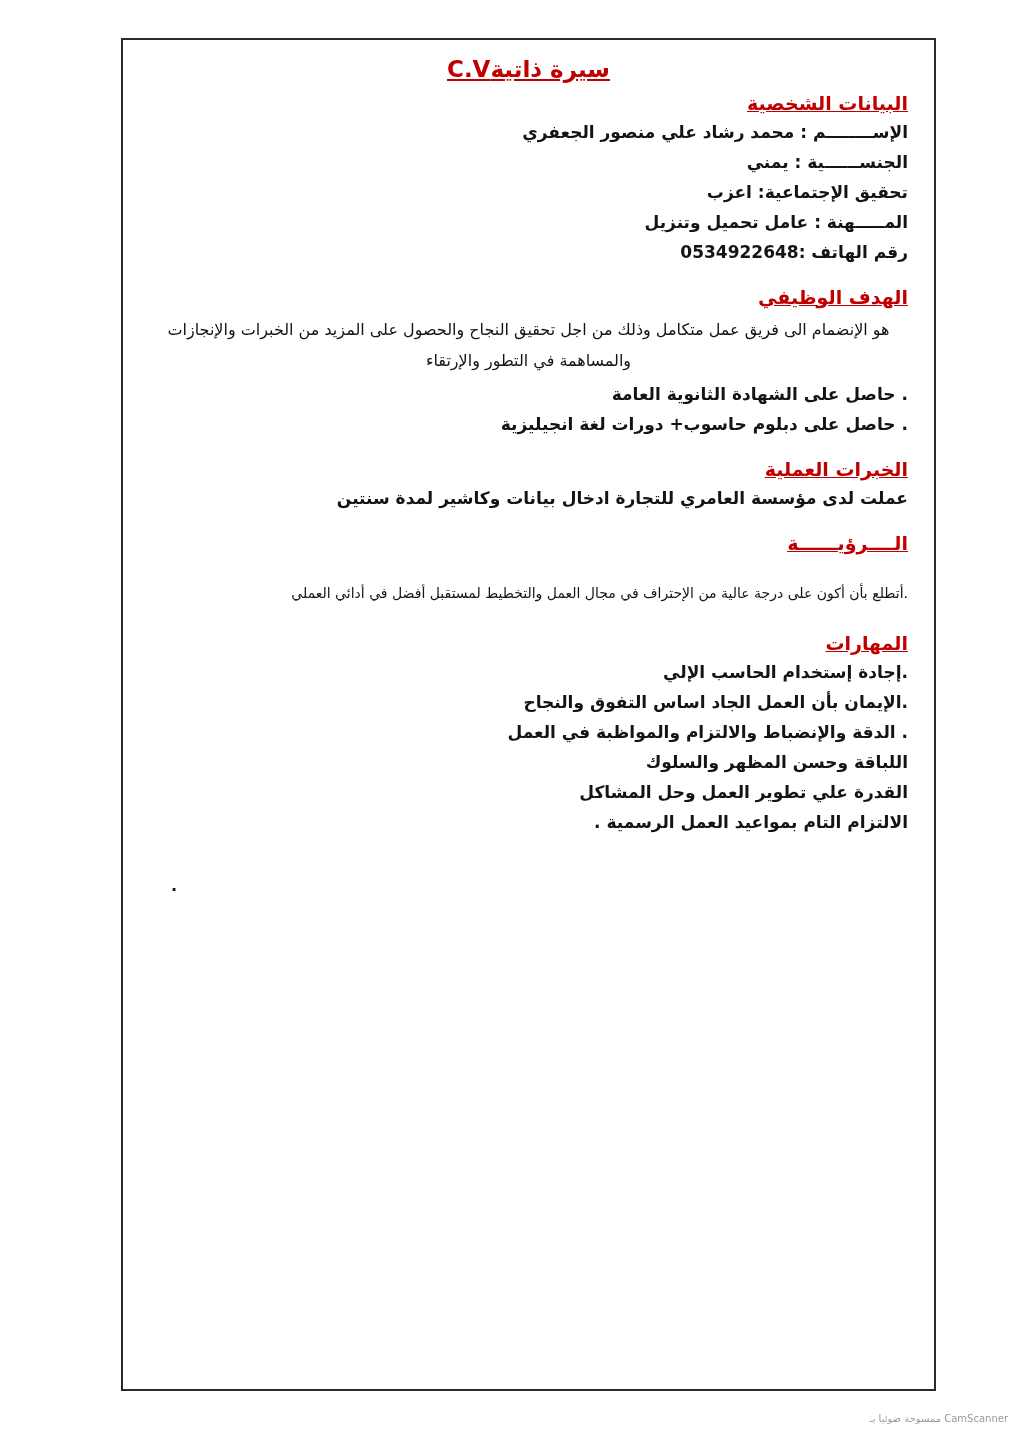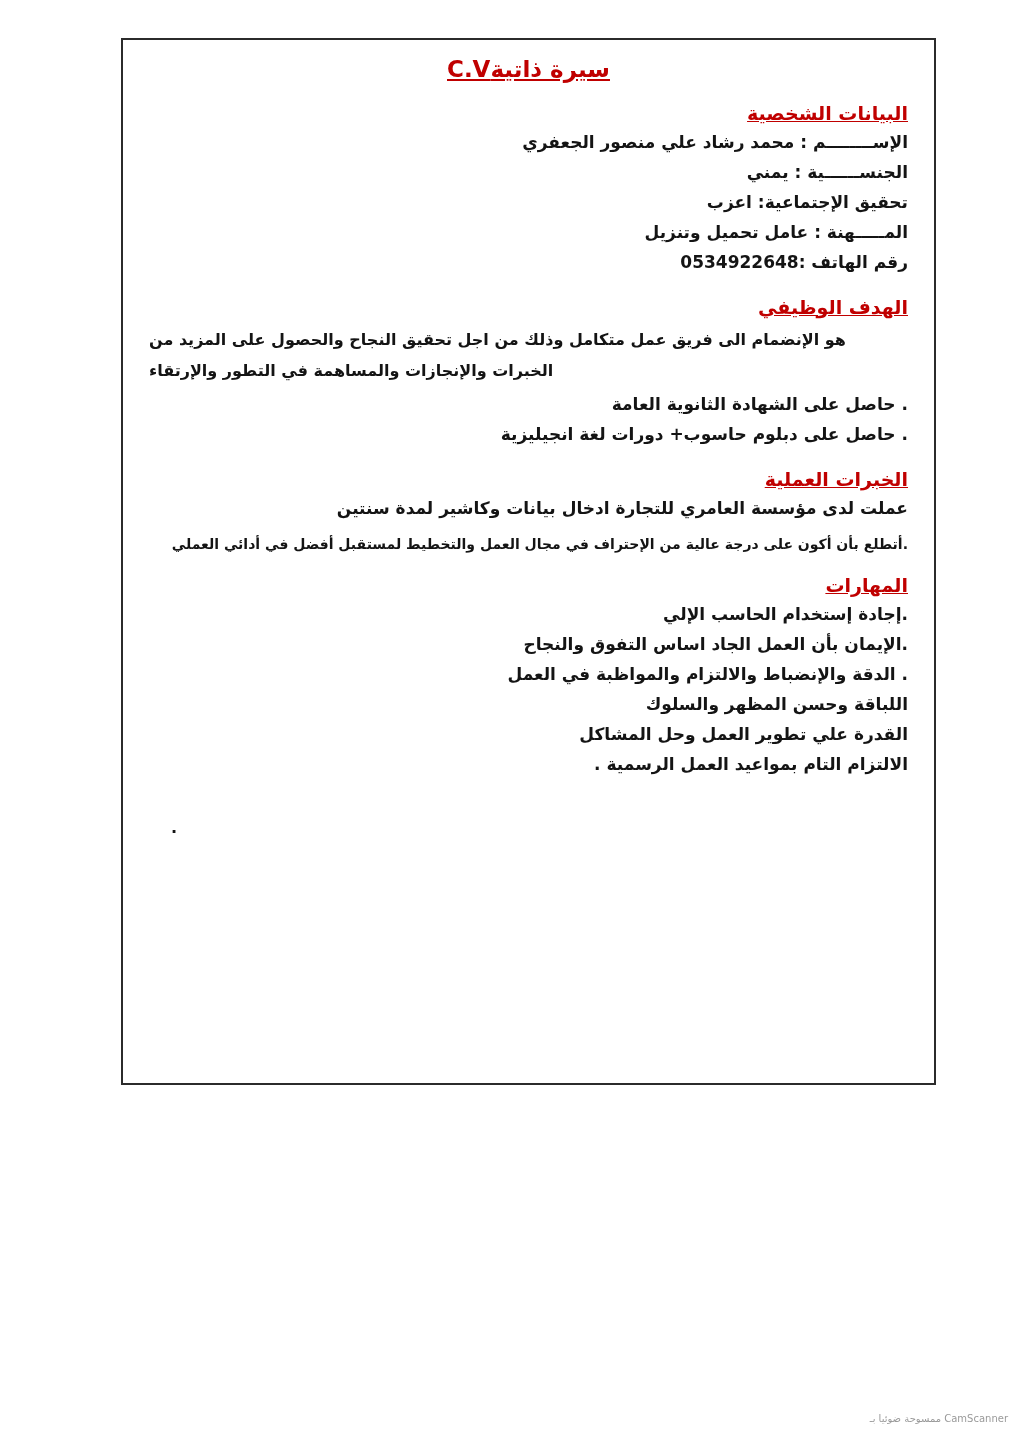--- a/index.html
+++ b/index.html
@@ -10,21 +10,21 @@
     position: relative;
     font-family: "DejaVu Sans", sans-serif;
     color: #141414;
     overflow: hidden;
   }
   .frame {
     position: absolute;
     left: 121px;
     top: 38px;
     width: 815px;
-    height: 1047px;
+    height: 1353px;
     border: 2px solid #2b2b2b;
     box-sizing: border-box;
     padding: 10px 26px 0 26px;
   }
   .title {
     text-align: center;
     color: #c00000;
     font-weight: bold;
     font-size: 23px;
     text-decoration: underline;
@@ -36,39 +36,39 @@
     text-align: right;
     unicode-bidi: embed;
   }
   h2.sec {
     color: #c00000;
     font-size: 19px;
     font-weight: bold;
     text-decoration: underline;
     margin: 22px 0 6px 0;
   }
-  h2.first { margin-top: 20px; text-decoration: underline; }
+  h2.first { margin-top: 10px; text-decoration: underline; }
   .line {
     font-weight: bold;
     font-size: 17px;
     margin: 7px 0;
     line-height: 1.35;
   }
   .indent { padding-right: 10px; }
   .para {
-    font-weight: bold;
+    font-weight: normal;
     font-size: 16px;
     line-height: 1.95;
     margin: 4px 0;
-    text-align: left;
+    text-align: center;
   }
   .small-line {
-    font-weight: bold;
+    font-weight: normal;
     font-size: 14px;
-    margin: 16px 0;
+    margin: 31px 0;
     white-space: nowrap;
   }
   .stray-dot {
     font-weight: bold;
     font-size: 16px;
     margin-top: 42px;
     padding-left: 22px;
     text-align: left;
     direction: ltr;
   }
@@ -99,20 +99,21 @@
 
     <h2 class="sec">الهدف الوظيفي</h2>
     <div class="para">هو الإنضمام  الى فريق عمل متكامل وذلك من اجل تحقيق النجاح والحصول على المزيد من الخبرات والإنجازات والمساهمة في التطور والإرتقاء</div>
 
     <div class="line">. حاصل على الشهادة الثانوية العامة</div>
     <div class="line">.  حاصل على دبلوم حاسوب+ دورات لغة انجيليزية</div>
 
     <h2 class="sec">الخبرات العملية</h2>
     <div class="line">عملت لدى مؤسسة العامري للتجارة ادخال بيانات وكاشير لمدة سنتين</div>
 
+    <h2 class="sec">الــــرؤيــــــة</h2>
     <div class="small-line">.أتطلع بأن أكون على درجة عالية من الإحتراف في مجال العمل والتخطيط لمستقبل أفضل في أدائي العملي</div>
 
     <h2 class="sec">المهارات</h2>
     <div class="line">.إجادة إستخدام الحاسب الإلي</div>
     <div class="line">.الإيمان بأن العمل الجاد اساس التفوق والنجاح</div>
     <div class="line">. الدقة والإنضباط والالتزام والمواظبة في العمل</div>
     <div class="line">اللباقة وحسن المظهر والسلوك</div>
     <div class="line">القدرة علي تطوير العمل وحل المشاكل</div>
     <div class="line">الالتزام التام بمواعيد العمل الرسمية .</div>
 

